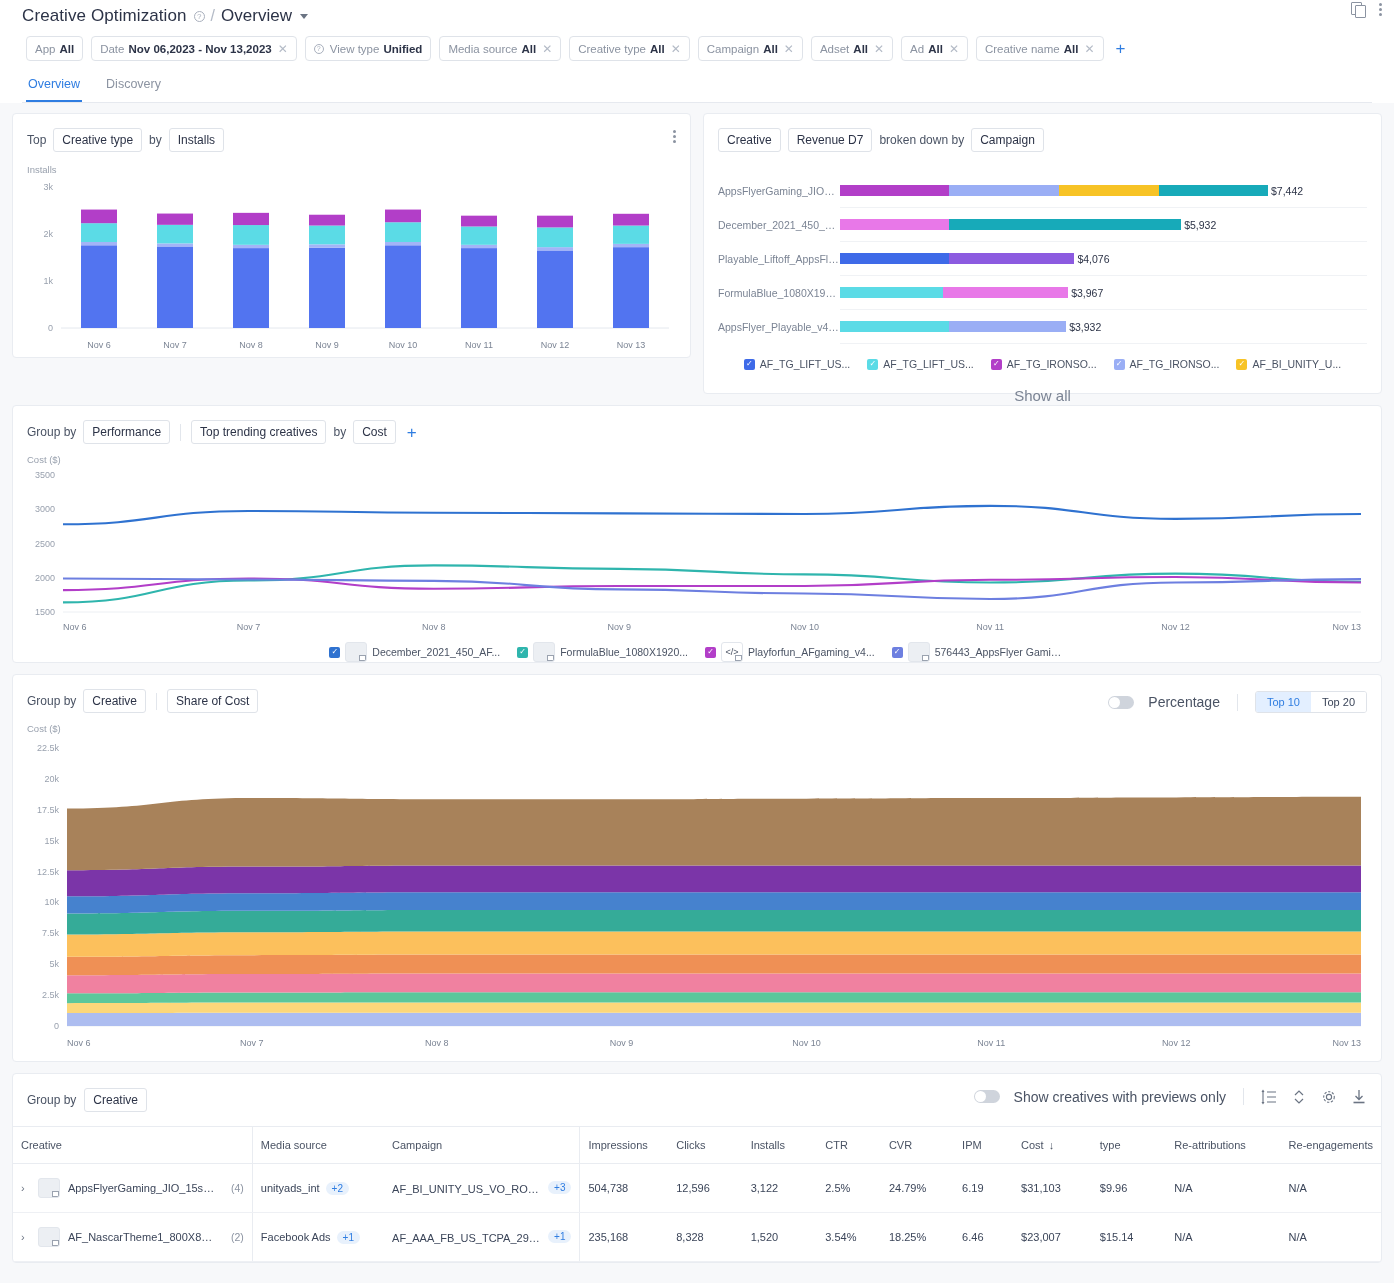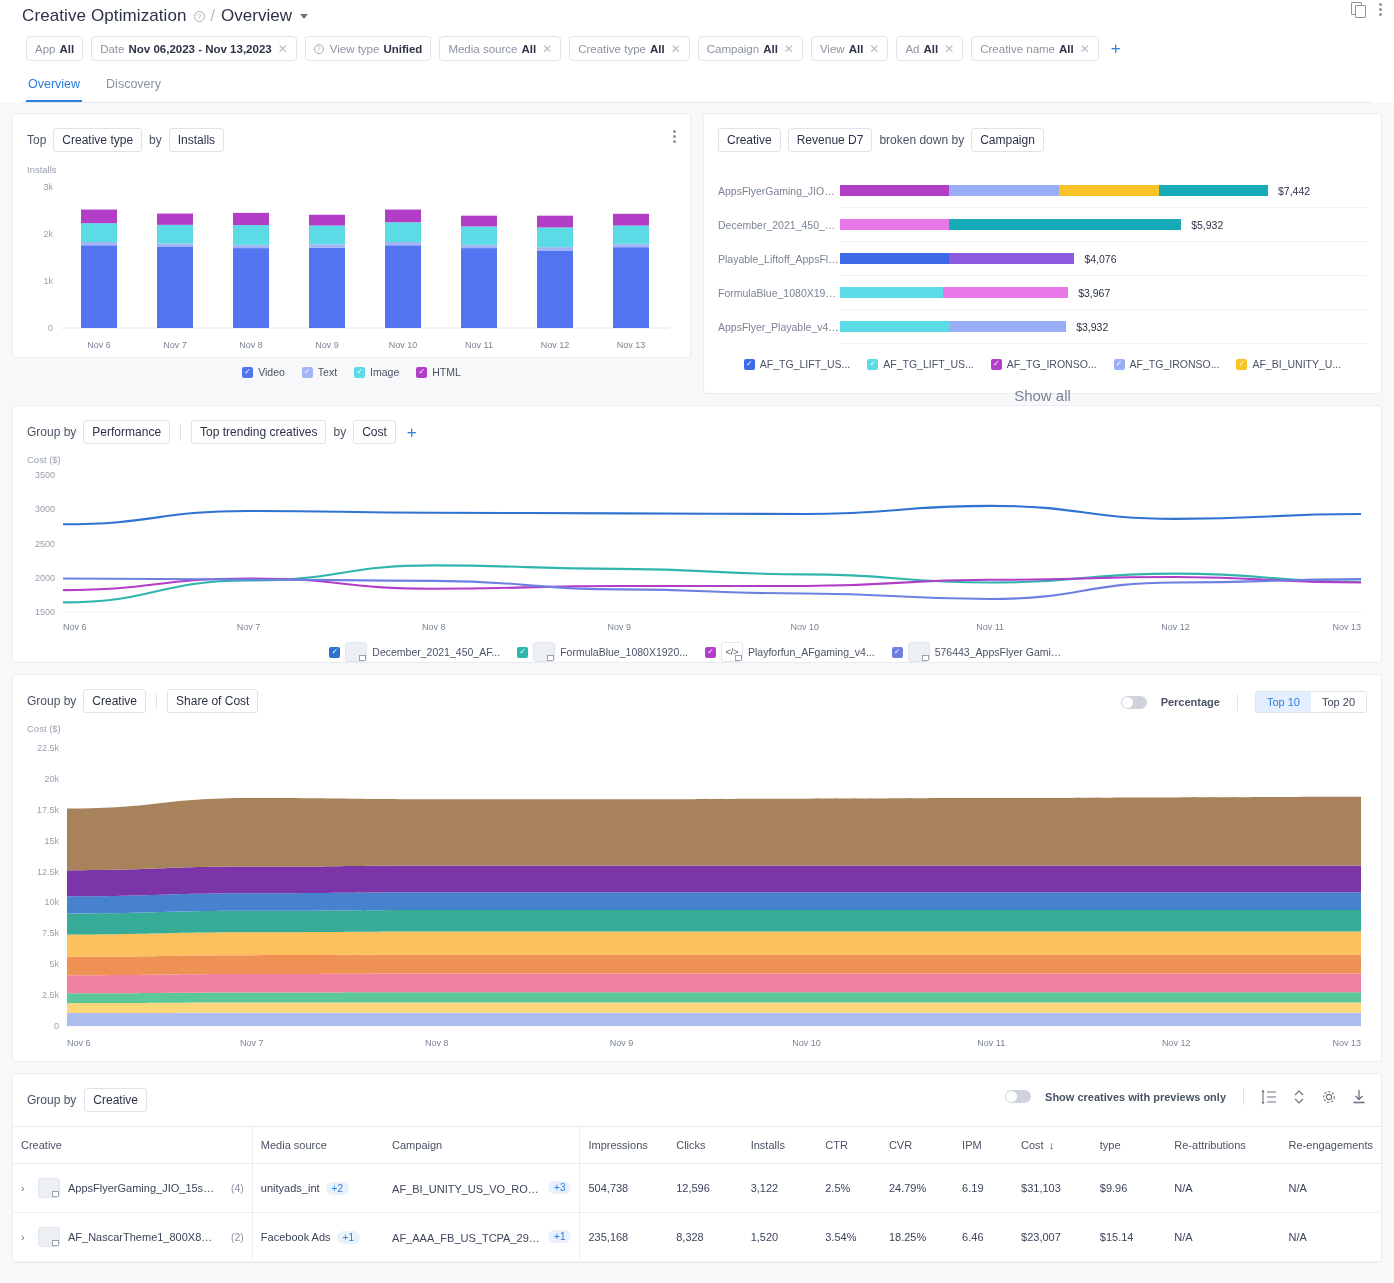--- a/index.html
+++ b/index.html
@@ -164,42 +164,42 @@
   
   .hbar-rows { padding: 22px 14px 0 14px; }
   .hbar-row { display: flex; align-items: center; height: 33px; }
   .hbar-label {
     width: 122px; font-size: 10.5px; color: #7b8494;
     white-space: nowrap; overflow: hidden; text-overflow: ellipsis; flex: none;
   }
   .hbar-track { flex: 1; display: flex; align-items: center; position: relative; }
   .hbar-bar { display: flex; height: 11px; }
   .hbar-seg { height: 11px; }
-  .hbar-val { font-size: 10.5px; color: #2c3347; margin-left: 10px; white-space: nowrap; }
+  .hbar-val { font-size: 10.5px; color: #2c3347; margin-left: 3px; white-space: nowrap; }
   .hbar-sep { height:1px; background:#f0f2f5; margin-left:122px;}
 
   
   .tbl-head-row {
     display: flex; align-items: center;
     padding: 14px 14px 14px 14px;
     gap: 8px; position: relative;
   }
   .tbl-tools {
     position: absolute; right: 14px; top: 14px;
     display: flex; align-items: center; gap: 14px;
   }
   .toggle {
     width: 26px; height: 13px; border-radius: 7px; background: #cfd4dc;
     position: relative; flex: none; cursor: pointer;
   }
   .toggle::after {
     content:""; position:absolute; left:1px; top:1px;
     width:11px; height:11px; border-radius:50%; background:#fff;
   }
-  .toggle-lbl { font-size: 11px; color: #4a5364; font-weight: bold; }
+  .toggle-lbl { font-size: 14px; color: #4a5364; }
   .ticon { width: 16px; height: 16px; color: #6b7483; cursor: pointer; }
   table { width: 100%; border-collapse: collapse; font-size: 11px; }
   thead th {
     text-align: left; font-weight: 400; color: #4a5364;
     padding: 12px 8px; border-top: 1px solid #e9ecf1; border-bottom: 1px solid #e9ecf1;
     font-size: 11px; white-space: nowrap;
   }
   tbody td {
     padding: 14px 8px; border-bottom: 1px solid #eef0f4;
     color: #3b4559; white-space: nowrap;
@@ -261,21 +261,21 @@
           <span>Creative type</span> 
           <b>All</b>
           <span class="x">✕</span>
         </div>
         <div class="chip">
           <span>Campaign</span> 
           <b>All</b>
           <span class="x">✕</span>
         </div>
         <div class="chip">
-          <span>View</span> 
+          <span>Adset</span> 
           <b>All</b>
           <span class="x">✕</span>
         </div>
         <div class="chip">
           <span>Ad</span> 
           <b>All</b>
           <span class="x">✕</span>
         </div>
         <div class="chip">
           <span>Creative name</span> 
@@ -351,38 +351,20 @@
             <rect x="516" y="72.16" width="36" height="3.289999999999992" fill="#a3b4f7"></rect>
             <rect x="516" y="52.41999999999999" width="36" height="19.74000000000001" fill="#5bdbe6"></rect>
             <rect x="516" y="40.67" width="36" height="11.749999999999986" fill="#b23ec8"></rect>
             <text x="534" y="173" text-anchor="middle" class="xlab">Nov 12</text>
             <rect x="592" y="72.16" width="36" height="80.84" fill="#5274f0"></rect>
             <rect x="592" y="68.87" width="36" height="3.289999999999992" fill="#a3b4f7"></rect>
             <rect x="592" y="50.53999999999999" width="36" height="18.330000000000013" fill="#5bdbe6"></rect>
             <rect x="592" y="38.78999999999999" width="36" height="11.75" fill="#b23ec8"></rect>
             <text x="610" y="173" text-anchor="middle" class="xlab">Nov 13</text>
           </svg>
-        <div class="legend" id="lg-bars">
-            <div class="lg-item">
-              <span class="cb" style="background:#5274f0"></span>
-              <span>Video</span>
-            </div>
-            <div class="lg-item">
-              <span class="cb" style="background:#a3b4f7"></span>
-              <span>Text</span>
-            </div>
-            <div class="lg-item">
-              <span class="cb" style="background:#5bdbe6"></span>
-              <span>Image</span>
-            </div>
-            <div class="lg-item">
-              <span class="cb" style="background:#b23ec8"></span>
-              <span>HTML</span>
-            </div>
-          </div>
       </div>
 
       <div class="panel" style="width:683px;height:281px;">
         <div class="panel-head">
           <button class="selbtn">Creative</button>
           <button class="selbtn">Revenue D7</button>
           <span class="plain-label">broken down by</span>
           <button class="selbtn">Campaign</button>
         </div>
         <div class="hbar-rows" id="hbar-rows">

